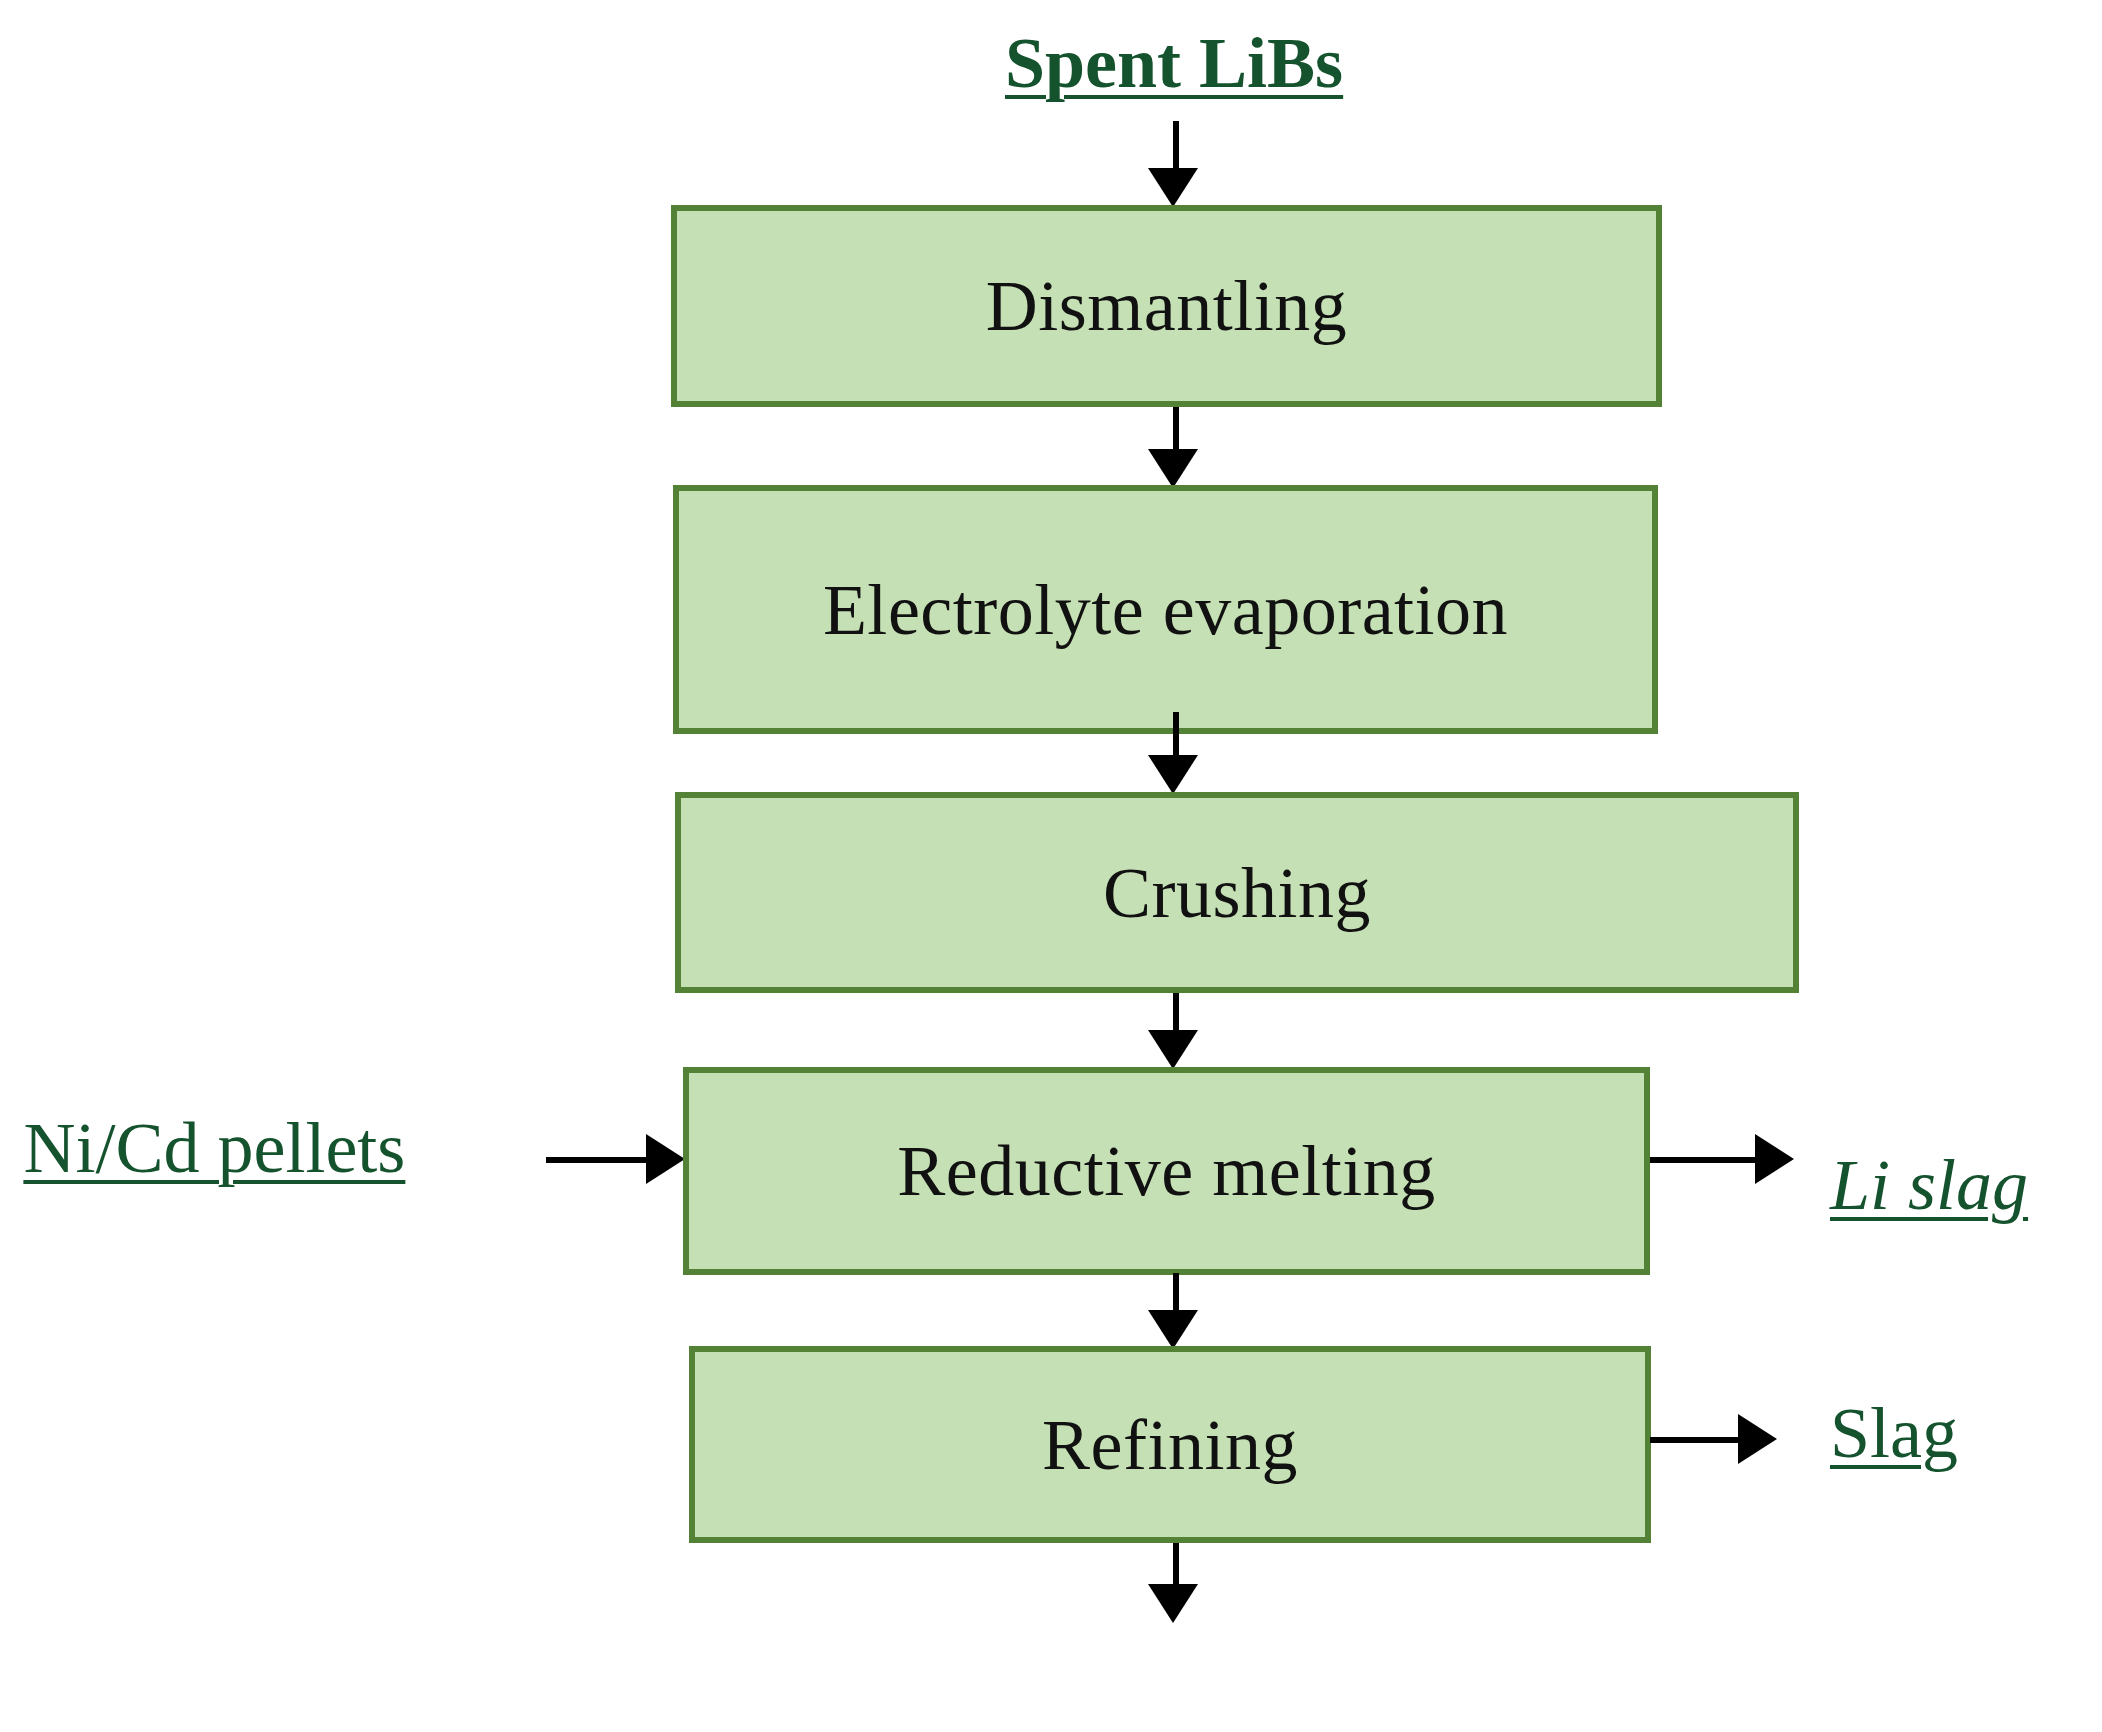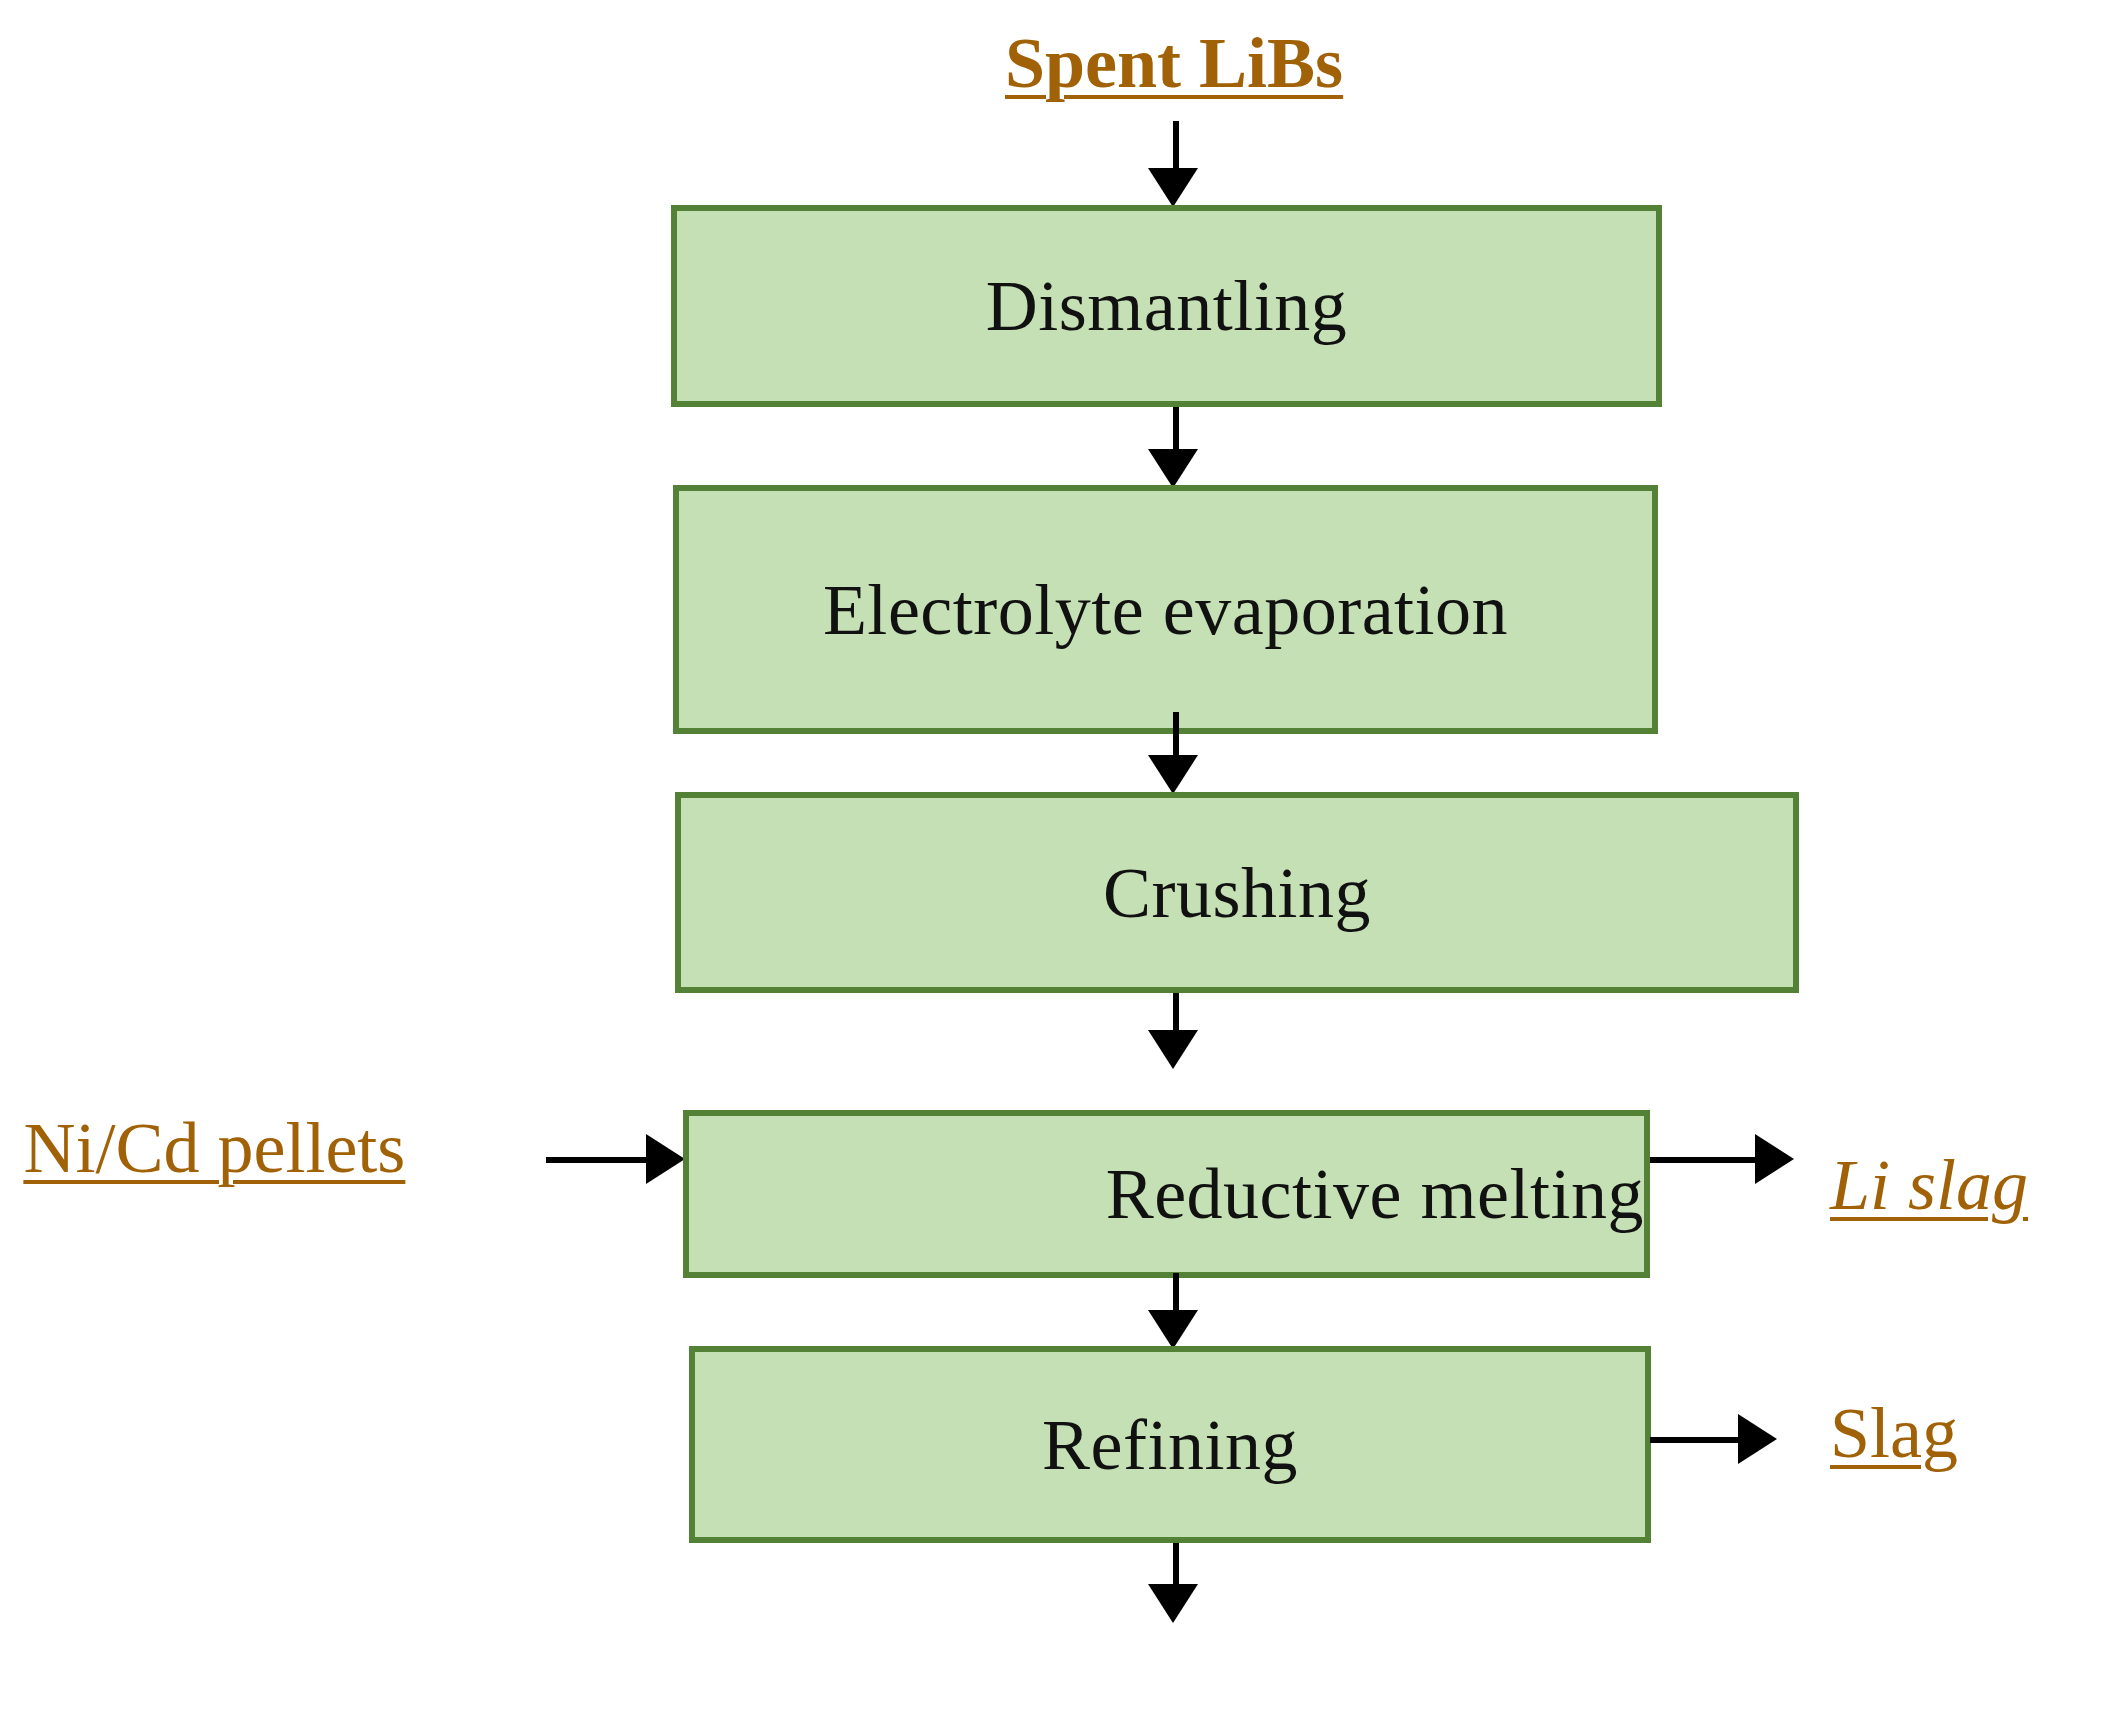--- a/index.html
+++ b/index.html
@@ -37,21 +37,21 @@
     color: #111111;
     white-space: nowrap;
     letter-spacing: 0.5px;
   }
 
   
   .term {
     position: absolute;
     font-size: 72px;
     line-height: 1;
-    color: #a16207;
+    color: #14532d;
     white-space: nowrap;
     text-decoration: underline;
     text-decoration-thickness: 3.9px;
     text-underline-offset: 7.8px;
   }
   .term.bold {
     font-weight: bold;
   }
 
   
@@ -111,21 +111,21 @@
   </div>
 
   <div class="vline" style="left:1173px; top:993px; height:51px;"></div>
   <div class="arrow-down" style="left:1148px; top:1030px;"></div>
 
   <div class="term" style="left:23.4px; top:1112px;">Ni/Cd pellets</div>
 
   <div class="hline" style="left:546px; top:1157px; width:117px;"></div>
   <div class="arrow-right" style="left:646px; top:1134px;"></div>
 
-  <div class="node" style="left:683px; top:1110px; width:967px; height:168px;justify-content:flex-end;">
+  <div class="node" style="left:683px; top:1067px; width:967px; height:208px;">
     <span class="node-label">Reductive melting</span>
   </div>
 
   <div class="hline" style="left:1650px; top:1157px; width:125px;"></div>
   <div class="arrow-right" style="left:1755px; top:1134px;"></div>
 
   <div class="term" style="left:1830px; top:1149px;font-style:italic;">Li slag</div>
 
   <div class="vline" style="left:1173px; top:1273px; height:51px;"></div>
   <div class="arrow-down" style="left:1148px; top:1310px;"></div>

